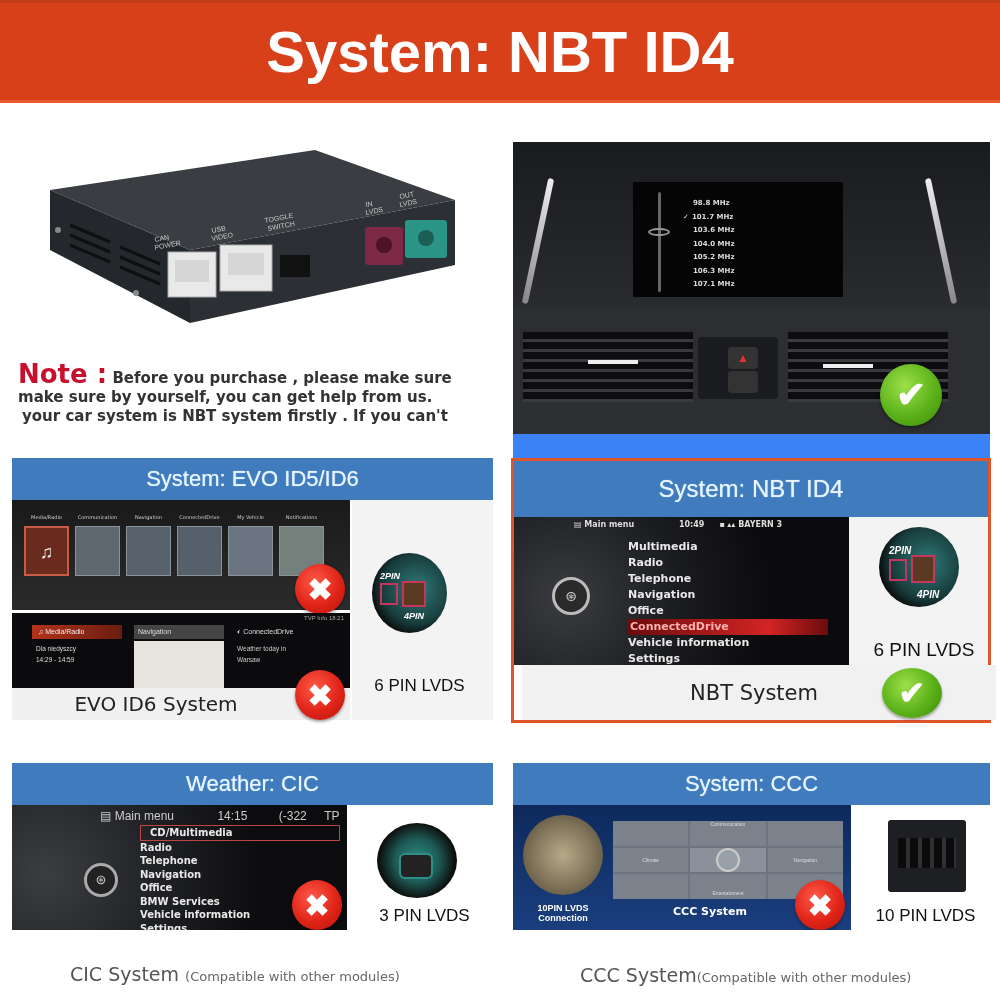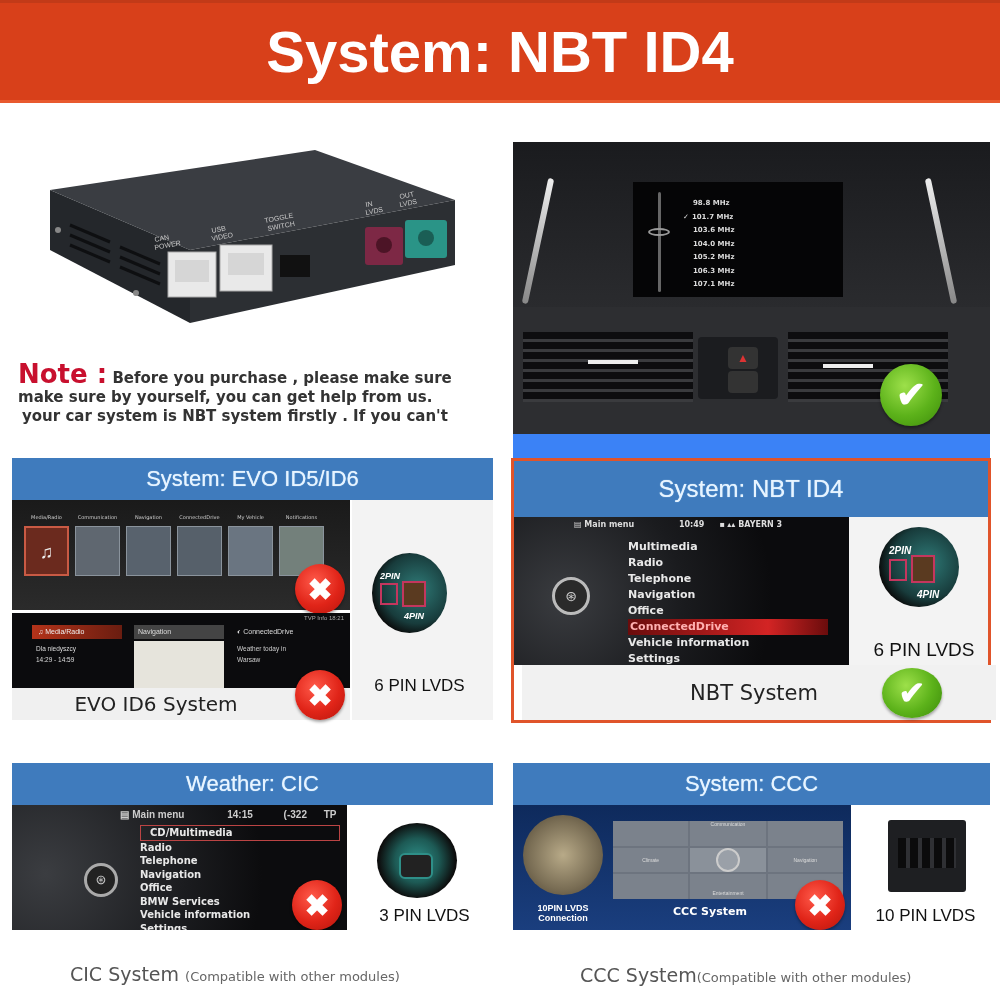--- a/index.html
+++ b/index.html
@@ -218,21 +218,21 @@
   </div>
   <div class="lvds-label" style="left:340px;top:178px;width:140px;font-size:19px;">6 PIN LVDS</div>
   <div class="badge ok" style="left:368px;top:207px;width:60px;height:50px;border-radius:50%;font-size:32px;">✔</div>
 </div>
 
 <div class="panel" style="left:12px;top:763px;width:481px;height:170px;">
   <div class="panel-header">
       <span>Weather: CIC</span>
     </div>
   <div class="screen" style="left:0;top:42px;width:335px;height:125px;background:radial-gradient(circle at 10% 55%,#3b3d41 0%,#1b1c1f 45%,#0c0c0e 70%);">
-    <div style="position:absolute;left:108px;top:4px;font-size:10px;color:#ccc;font-weight:bold;">
+    <div style="position:absolute;left:88px;top:4px;font-size:12px;color:#ccc;font-weight:normal;">
       <span>▤ </span><span>Main menu</span>
       <span style="margin-left:40px">14:15</span>
       <span style="margin-left:28px">(-322</span>
       <span style="margin-left:14px">TP</span>
     </div>
     <div style="position:absolute;left:72px;top:58px;width:34px;height:34px;border-radius:50%;border:3px solid #aaa;background:#222;color:#ccc;text-align:center;line-height:28px;font-size:13px;">⊛</div>
     <div class="menu-list" style="left:128px;top:20px;width:200px;font-size:10px;line-height:13.5px;">
       <div style="border:1px solid #b44;padding-left:9px;">CD/Multimedia</div>
       <div>Radio</div>
       <div>Telephone</div>

